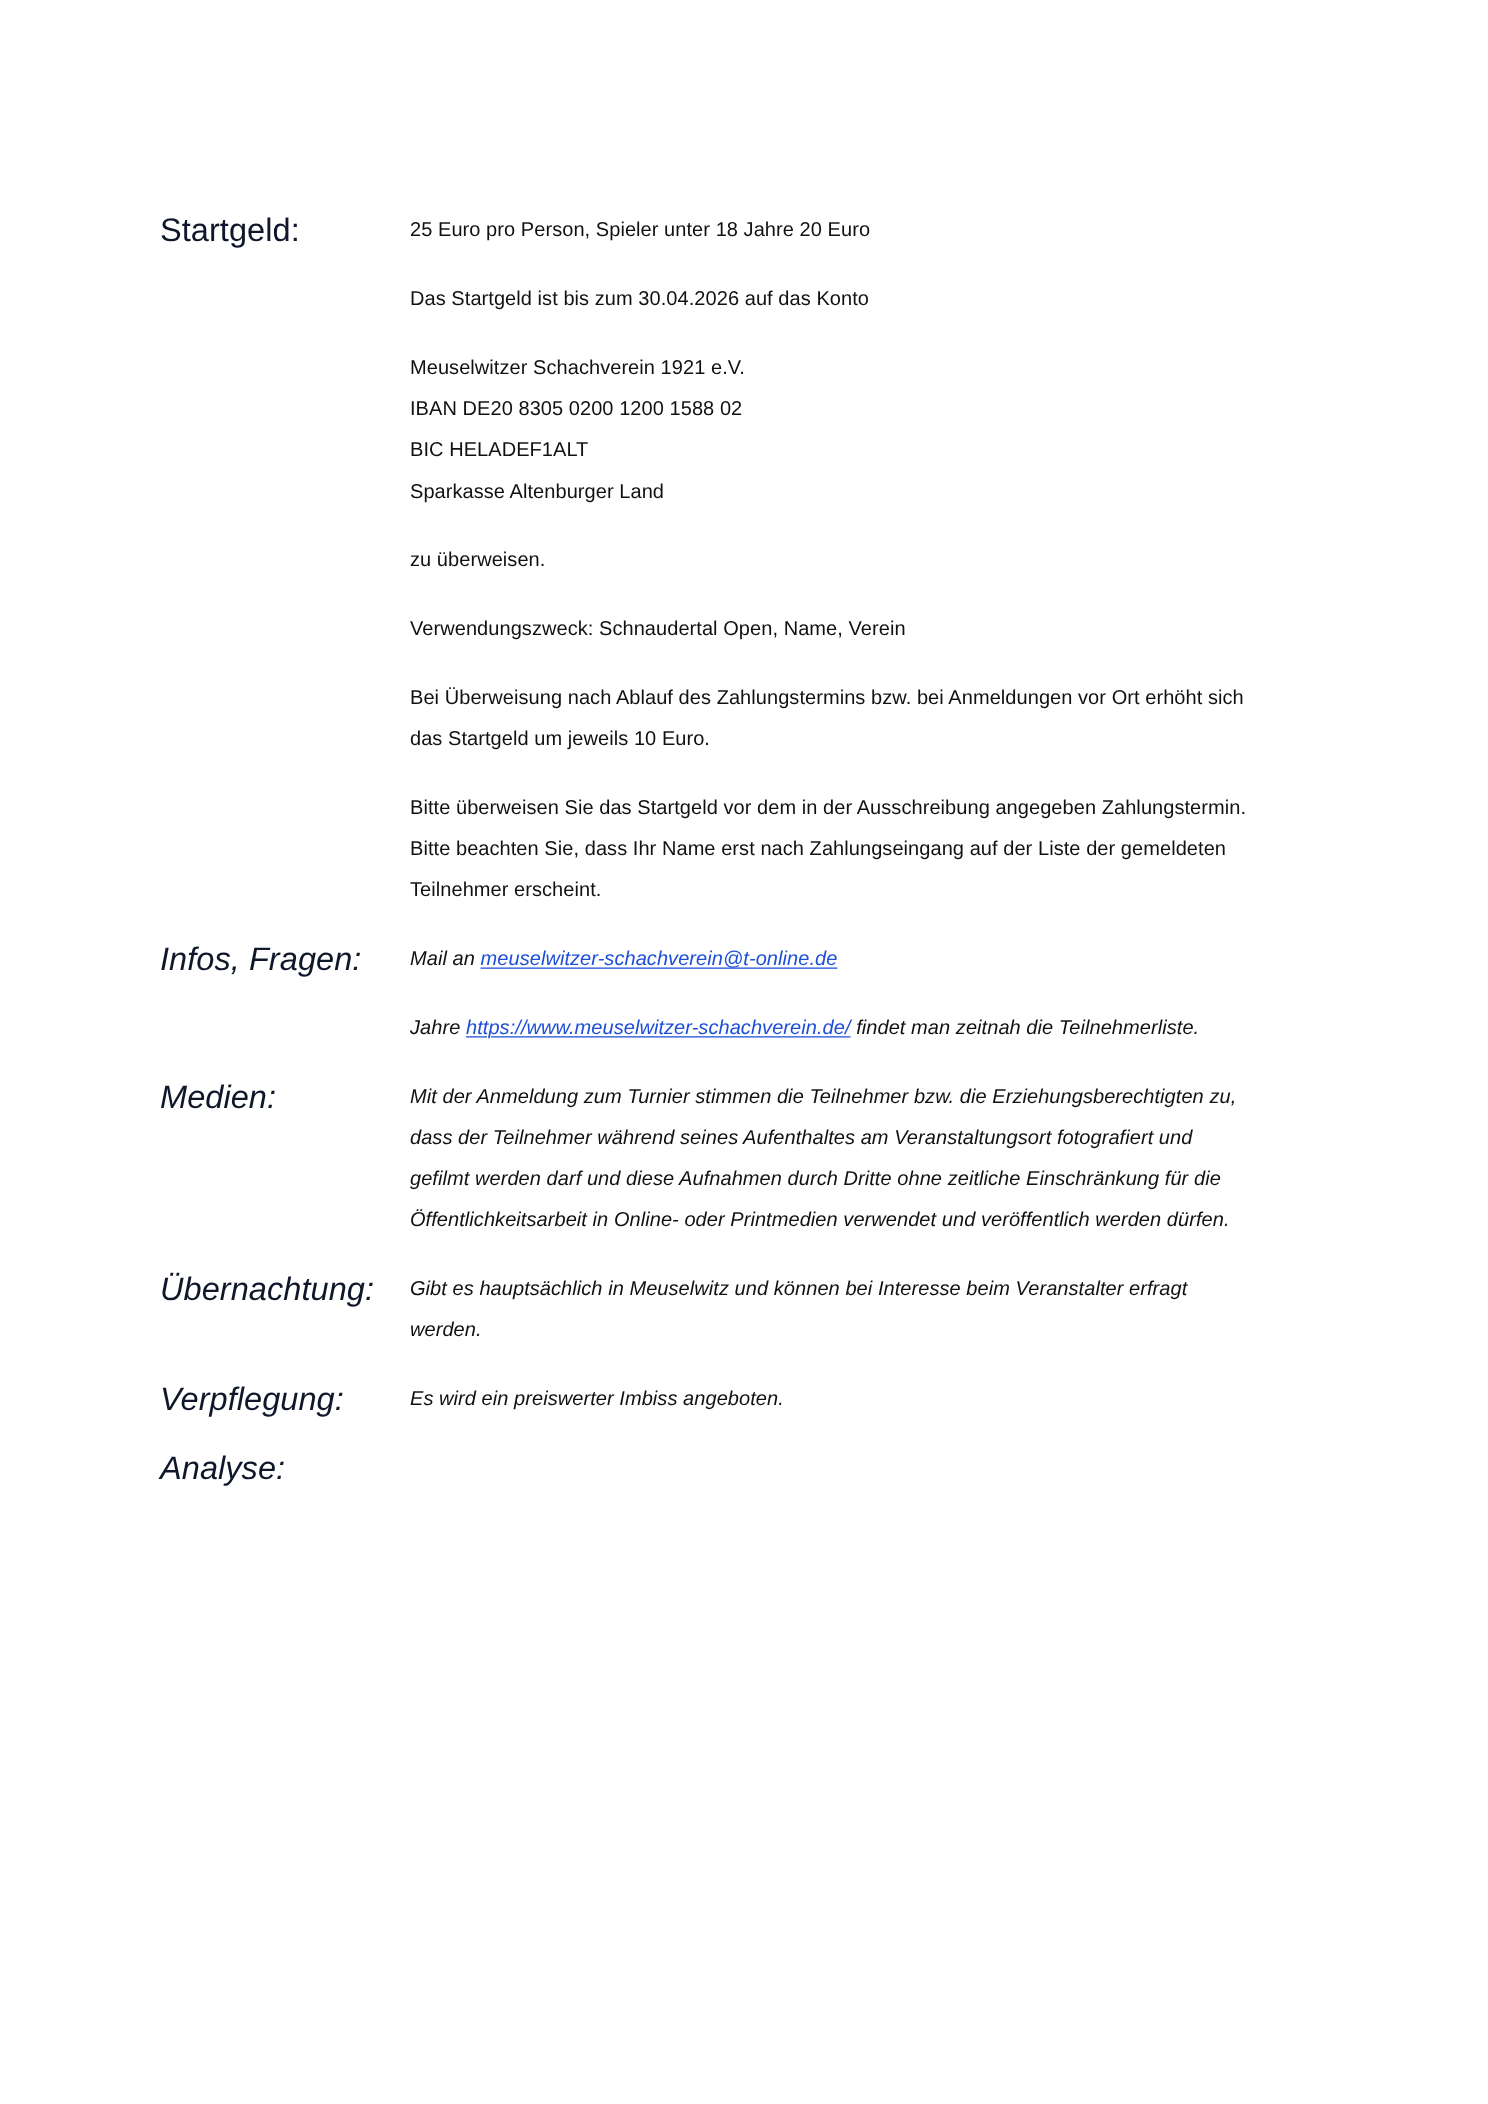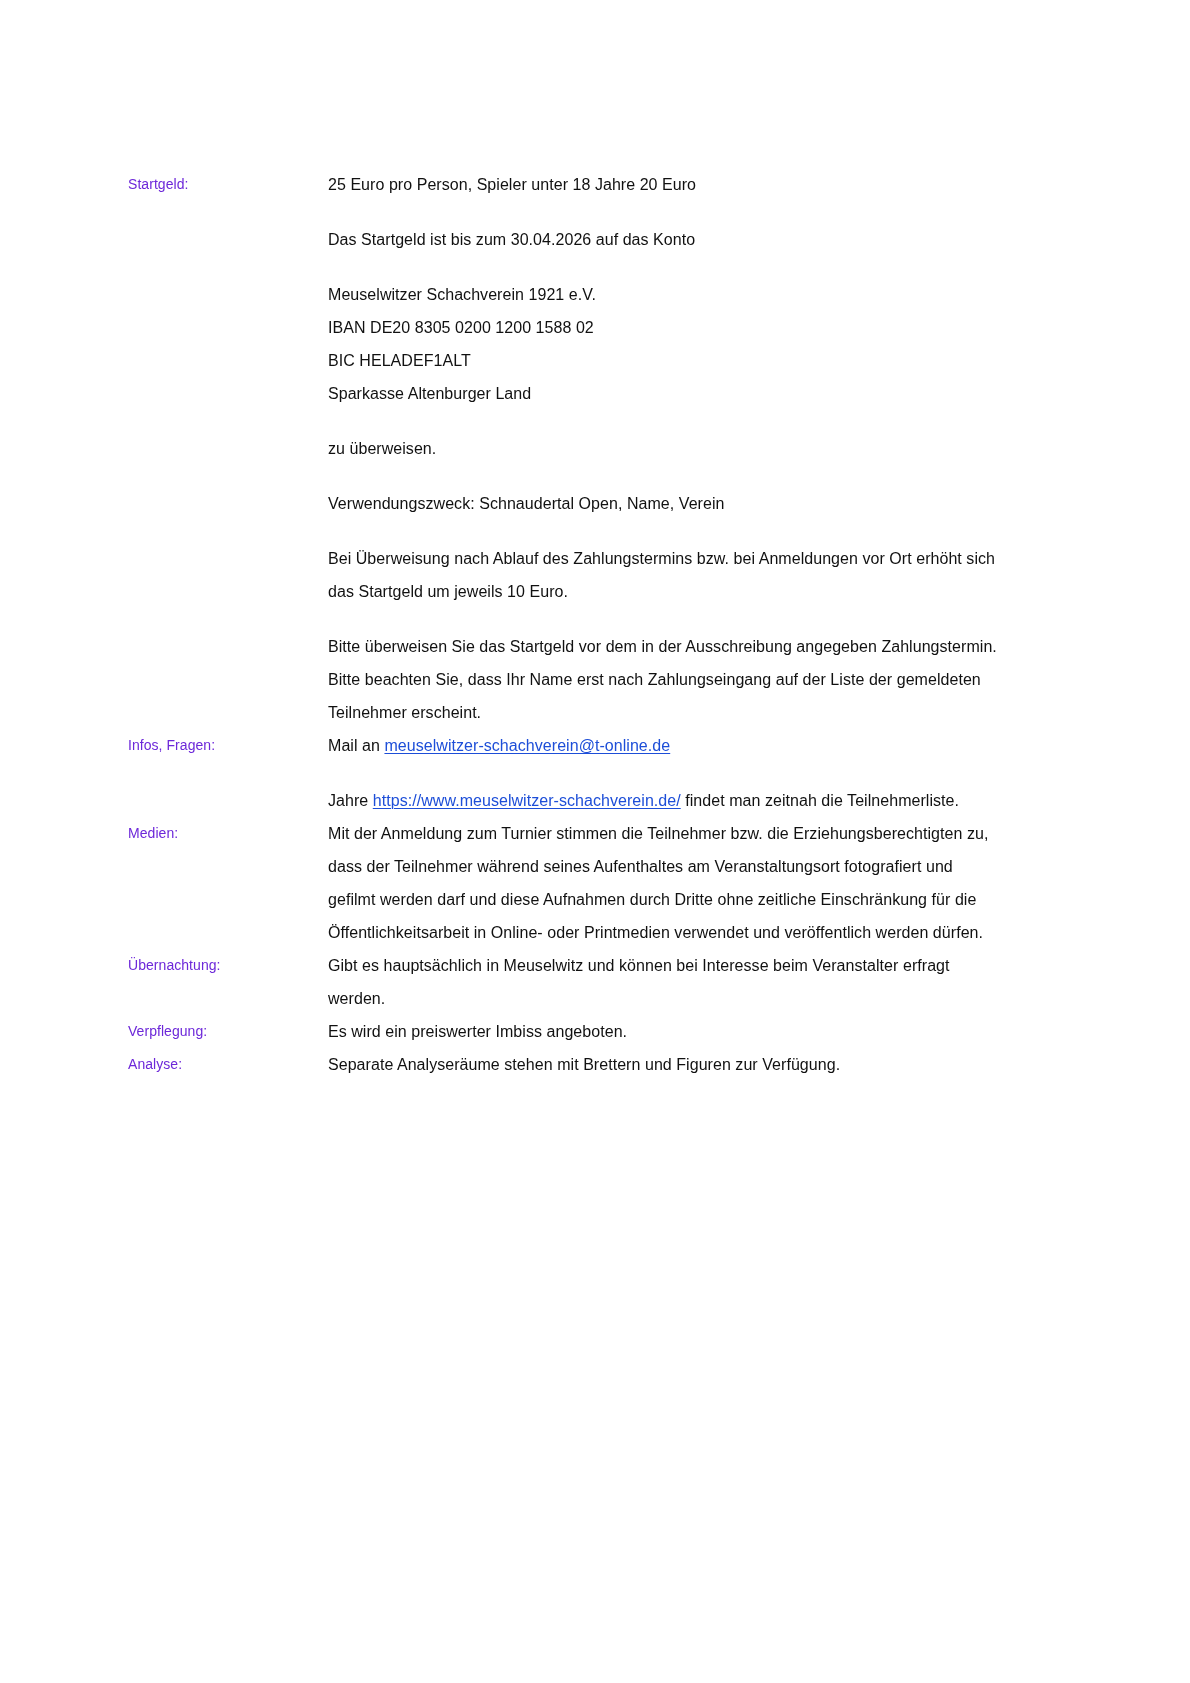--- a/index.html
+++ b/index.html
@@ -27,41 +27,43 @@
     width: 872px;
   }
   .row {
     display: flex;
     align-items: flex-start;
     width: 100%;
   }
   .row-label {
     flex: 0 0 200px;
     width: 200px;
-    font-size: 14px;
+    font-size: 26px;
     line-height: 33px;
-    color: #6d28d9;
+    color: #0f172a;
     letter-spacing: 0.05px;
   }
   .row-content {
     flex: 1 1 auto;
     min-width: 0;
     font-size: 16px;
     line-height: 33px;
     color: #111111;
     letter-spacing: 0.05px;
   }
   
   .para {
     margin: 0;
   }
   .para + .para {
     margin-top: 22px;
   }
   .row + .row {
+    margin-top: 22px;
+    font-style: italic;
   }
   .row.startgeld {
     margin-top: 0;
   }
   a.link {
     color: #1d4ed8;
     text-decoration: underline;
     text-underline-offset: 2px;
     text-decoration-thickness: 1px;
   }
@@ -114,19 +116,16 @@
 
     <div class="row">
       <div class="row-label">Verpflegung:</div>
       <div class="row-content">
         <p class="para">Es wird ein preiswerter Imbiss angeboten.</p>
       </div>
     </div>
 
     <div class="row">
       <div class="row-label">Analyse:</div>
-      <div class="row-content">
-        <p class="para">Separate Analyseräume stehen mit Brettern und Figuren zur Verfügung.</p>
-      </div>
     </div>
 
   </div>
 </div>
 
 </body></html>

